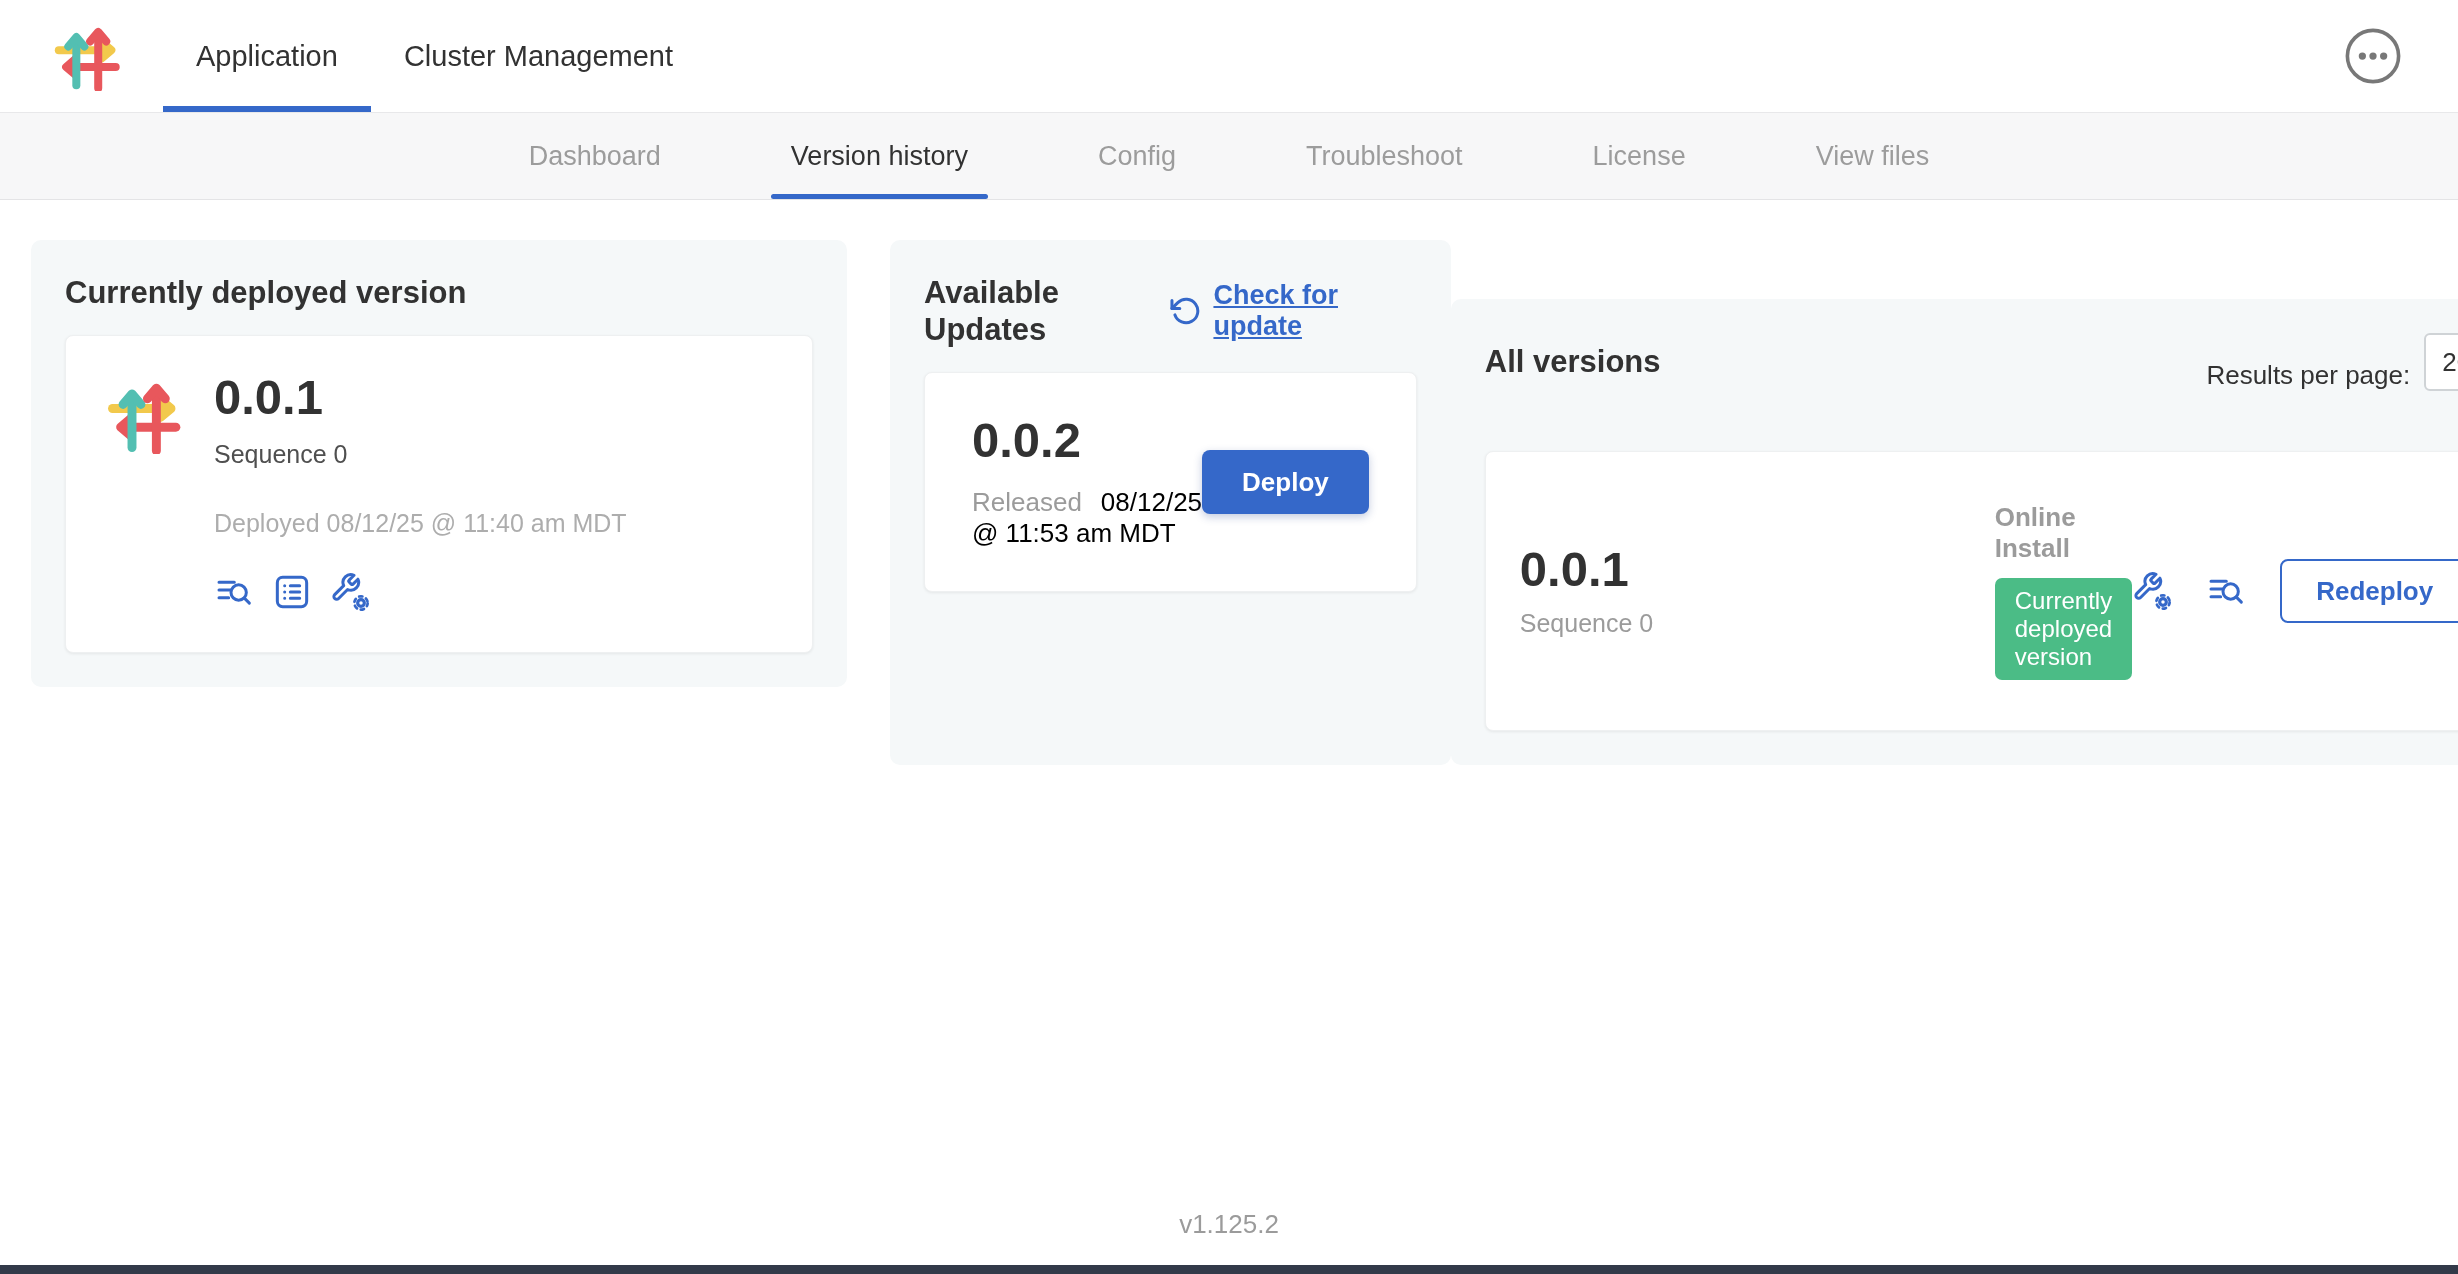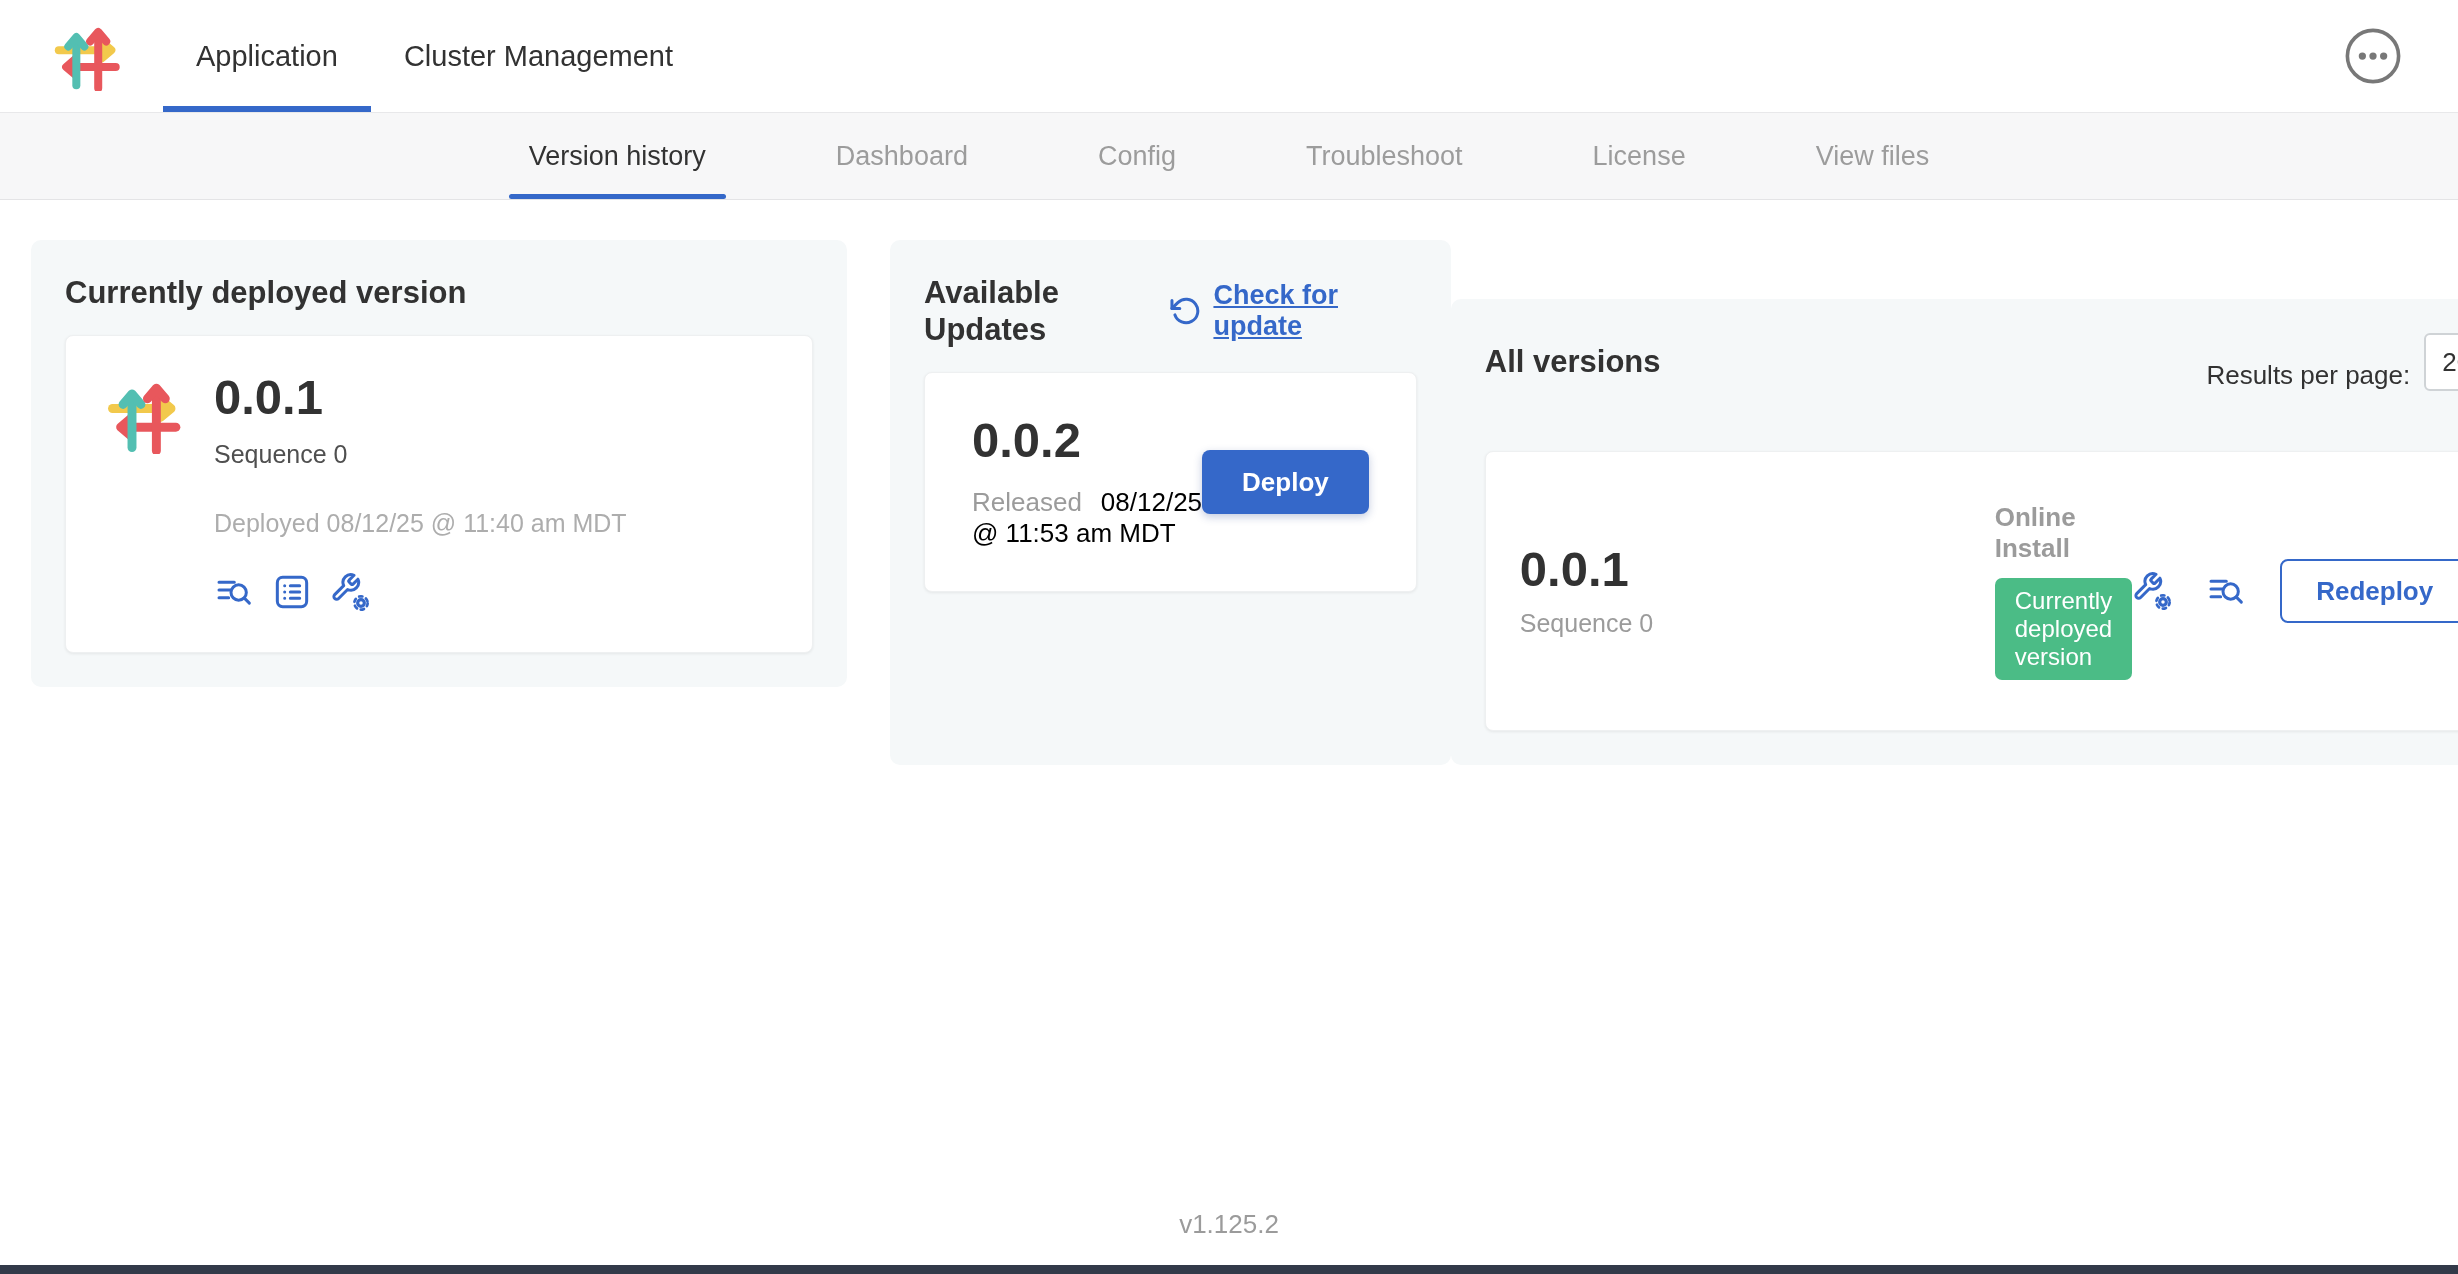--- a/index.html
+++ b/index.html
@@ -112,22 +112,22 @@
         <circle cx="12" cy="12" r="10.6" stroke="#787878" stroke-width="1.5"></circle>
         <circle cx="7.6" cy="12" r="1.5" fill="#787878"></circle>
         <circle cx="12" cy="12" r="1.5" fill="#787878"></circle>
         <circle cx="16.4" cy="12" r="1.5" fill="#787878"></circle>
       </svg>
     </span>
   </div>
 </header>
 
 <nav class="subnav">
+  <div class="subnav-tab">Dashboard</div>
   <div class="subnav-tab active">Version history</div>
-  <div class="subnav-tab">Dashboard</div>
   <div class="subnav-tab">Config</div>
   <div class="subnav-tab">Troubleshoot</div>
   <div class="subnav-tab">License</div>
   <div class="subnav-tab">View files</div>
 </nav>
 
 <main class="content">
 
   <section class="card deployed-card">
     <h2>Currently deployed version</h2>

